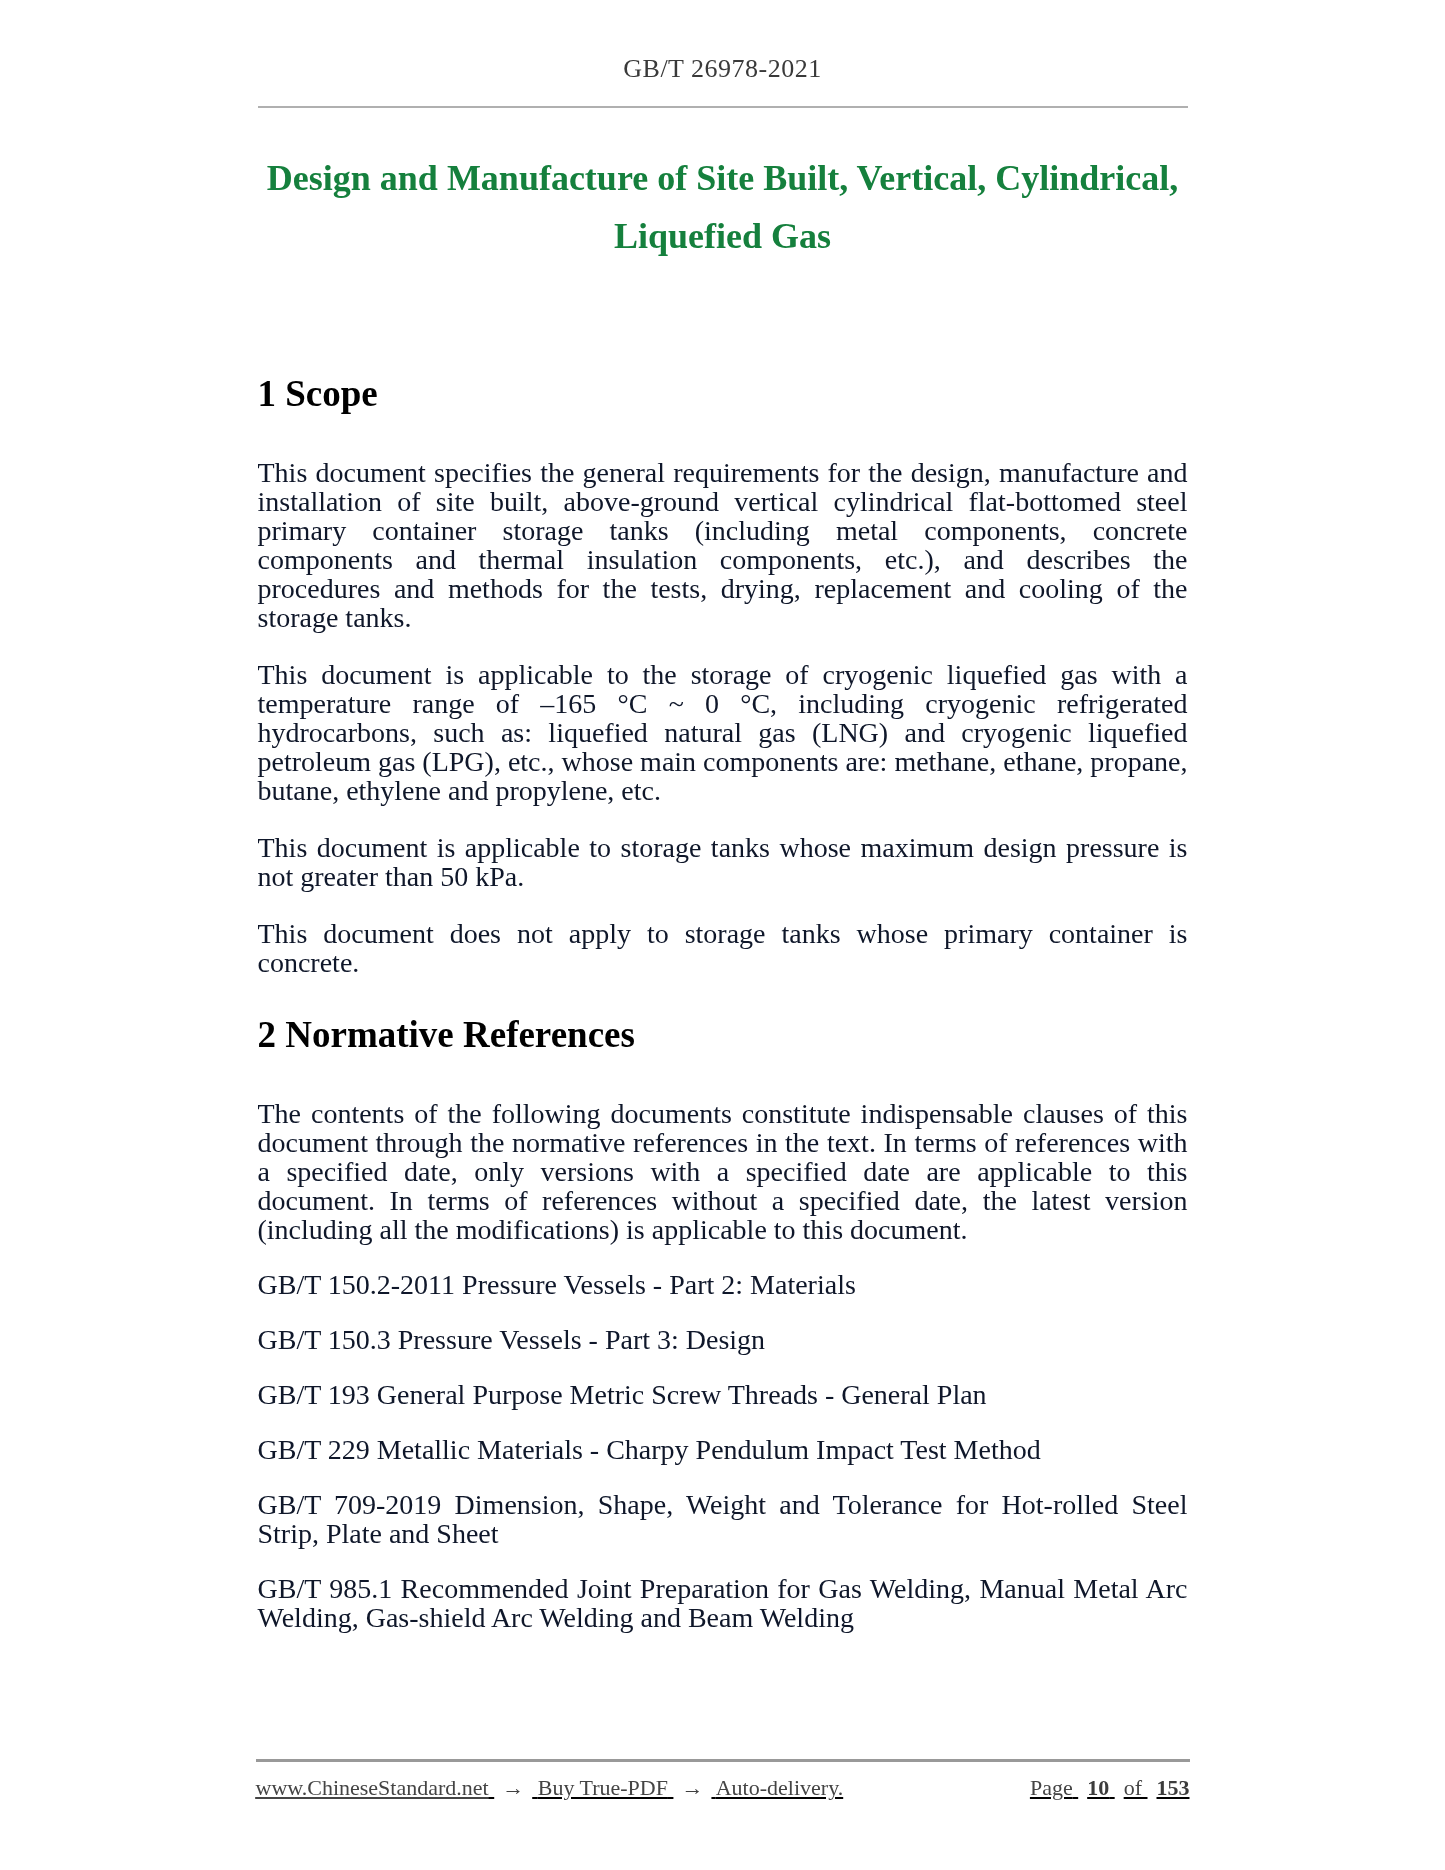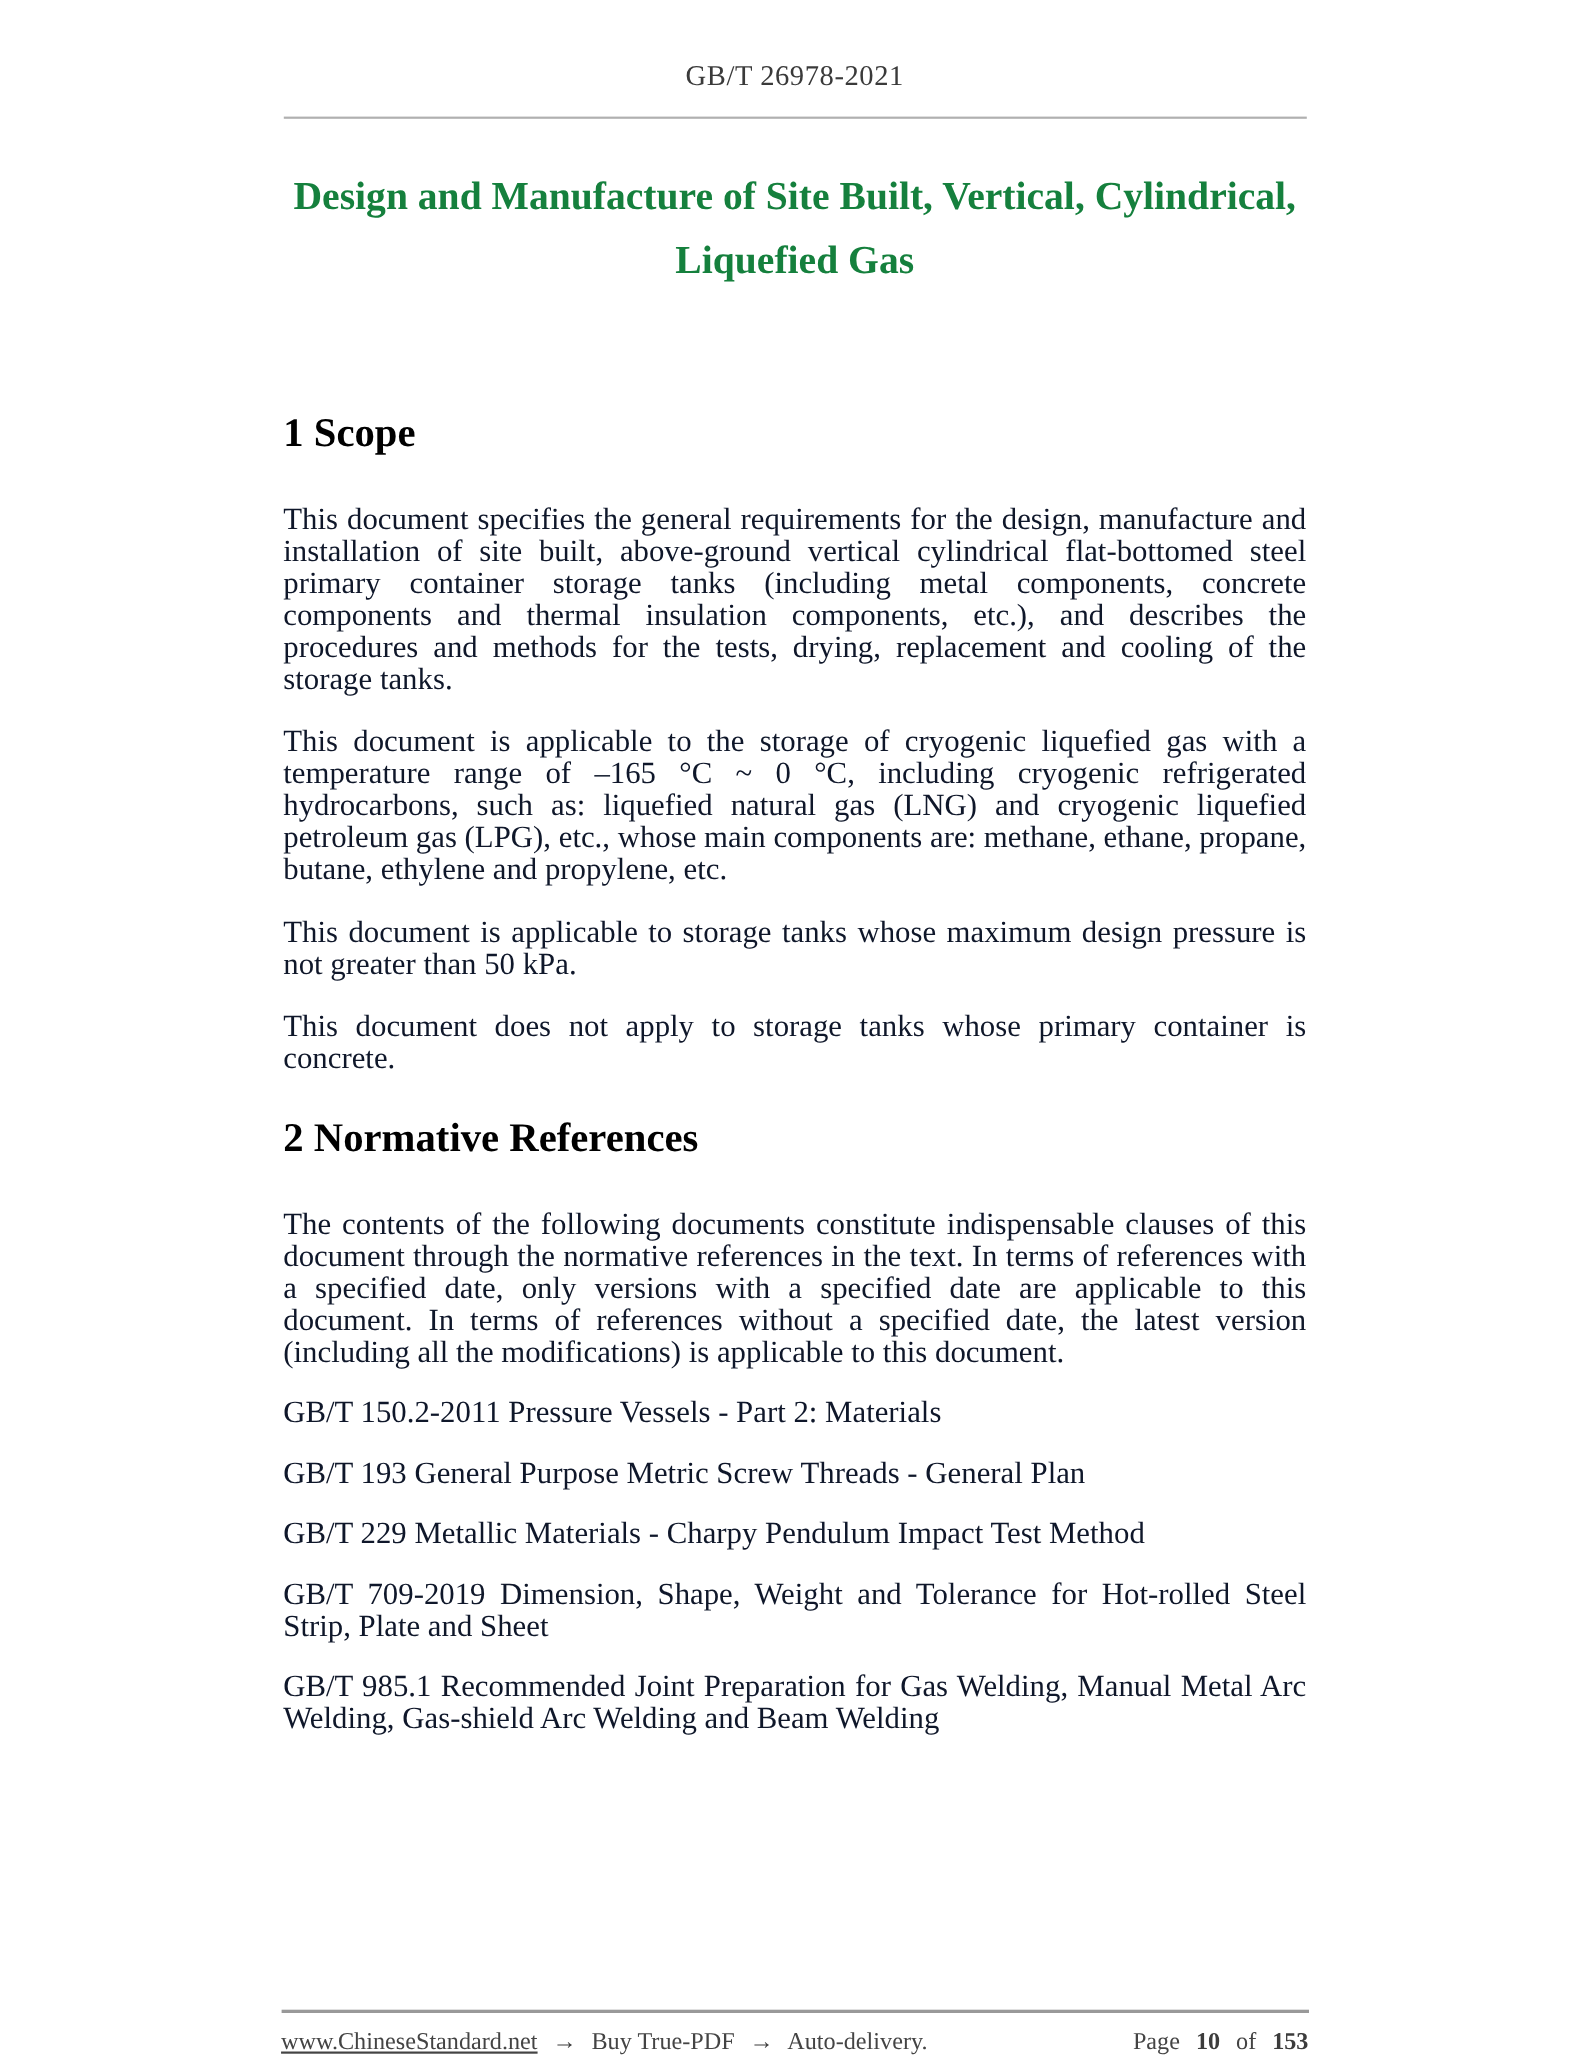--- a/index.html
+++ b/index.html
@@ -51,23 +51,24 @@
     font-size: 28px;
     line-height: 29px;
     text-align: justify;
     color: #0f172a;
     margin-top: 28px;
   }
   .para-first { margin-top: 42px; }
   .ref { margin-top: 26px; }
   .footer {
     position: absolute;
-    top: 1827px;
+    top: 1759px;
     left: 0;
     right: 0;
+    text-decoration: underline;
   }
   .footer-inner {
     width: 934px;
     margin: 0 auto;
   }
   .footer-rule {
     border-top: 3px solid #999999;
     height: 0;
   }
   .footer-row {
@@ -114,20 +115,21 @@
     <p class="para para-first">This document specifies the general requirements for the design, manufacture and installation of site built, above-ground vertical cylindrical flat-bottomed steel primary container storage tanks (including metal components, concrete components and thermal insulation components, etc.), and describes the procedures and methods for the tests, drying, replacement and cooling of the storage tanks.</p>
     <p class="para">This document is applicable to the storage of cryogenic liquefied gas with a temperature range of –165 °C ~ 0 °C, including cryogenic refrigerated hydrocarbons, such as: liquefied natural gas (LNG) and cryogenic liquefied petroleum gas (LPG), etc., whose main components are: methane, ethane, propane, butane, ethylene and propylene, etc.</p>
     <p class="para">This document is applicable to storage tanks whose maximum design pressure is not greater than 50 kPa.</p>
     <p class="para">This document does not apply to storage tanks whose primary container is concrete.</p>
 
     <h2 class="sec-heading mt-norm">2 Normative References</h2>
 
     <p class="para para-first">The contents of the following documents constitute indispensable clauses of this document through the normative references in the text. In terms of references with a specified date, only versions with a specified date are applicable to this document. In terms of references without a specified date, the latest version (including all the modifications) is applicable to this document.</p>
 
     <p class="para ref">GB/T 150.2-2011 Pressure Vessels - Part 2: Materials</p>
+    <p class="para ref">GB/T 150.3 Pressure Vessels - Part 3: Design</p>
     <p class="para ref">GB/T 193 General Purpose Metric Screw Threads - General Plan</p>
     <p class="para ref">GB/T 229 Metallic Materials - Charpy Pendulum Impact Test Method</p>
     <p class="para ref">GB/T 709-2019 Dimension, Shape, Weight and Tolerance for Hot-rolled Steel Strip, Plate and Sheet</p>
     <p class="para ref">GB/T 985.1 Recommended Joint Preparation for Gas Welding, Manual Metal Arc Welding, Gas-shield Arc Welding and Beam Welding</p>
 
   </div>
 
   <div class="footer">
     <div class="footer-inner">
       <div class="footer-rule"></div>

